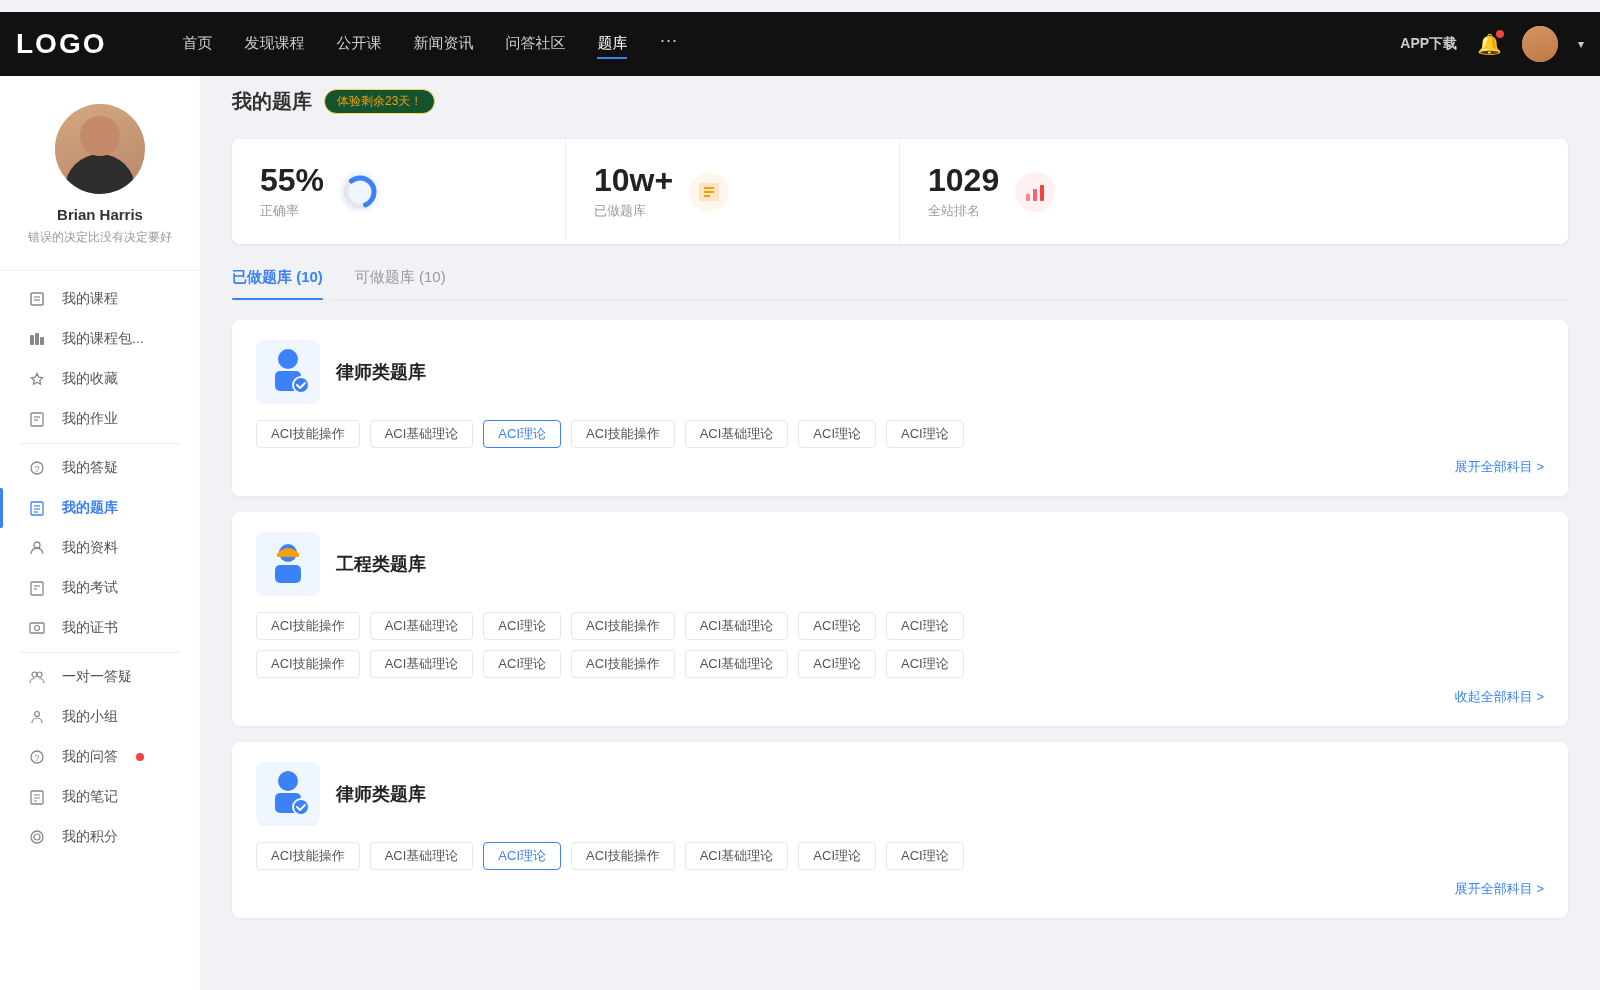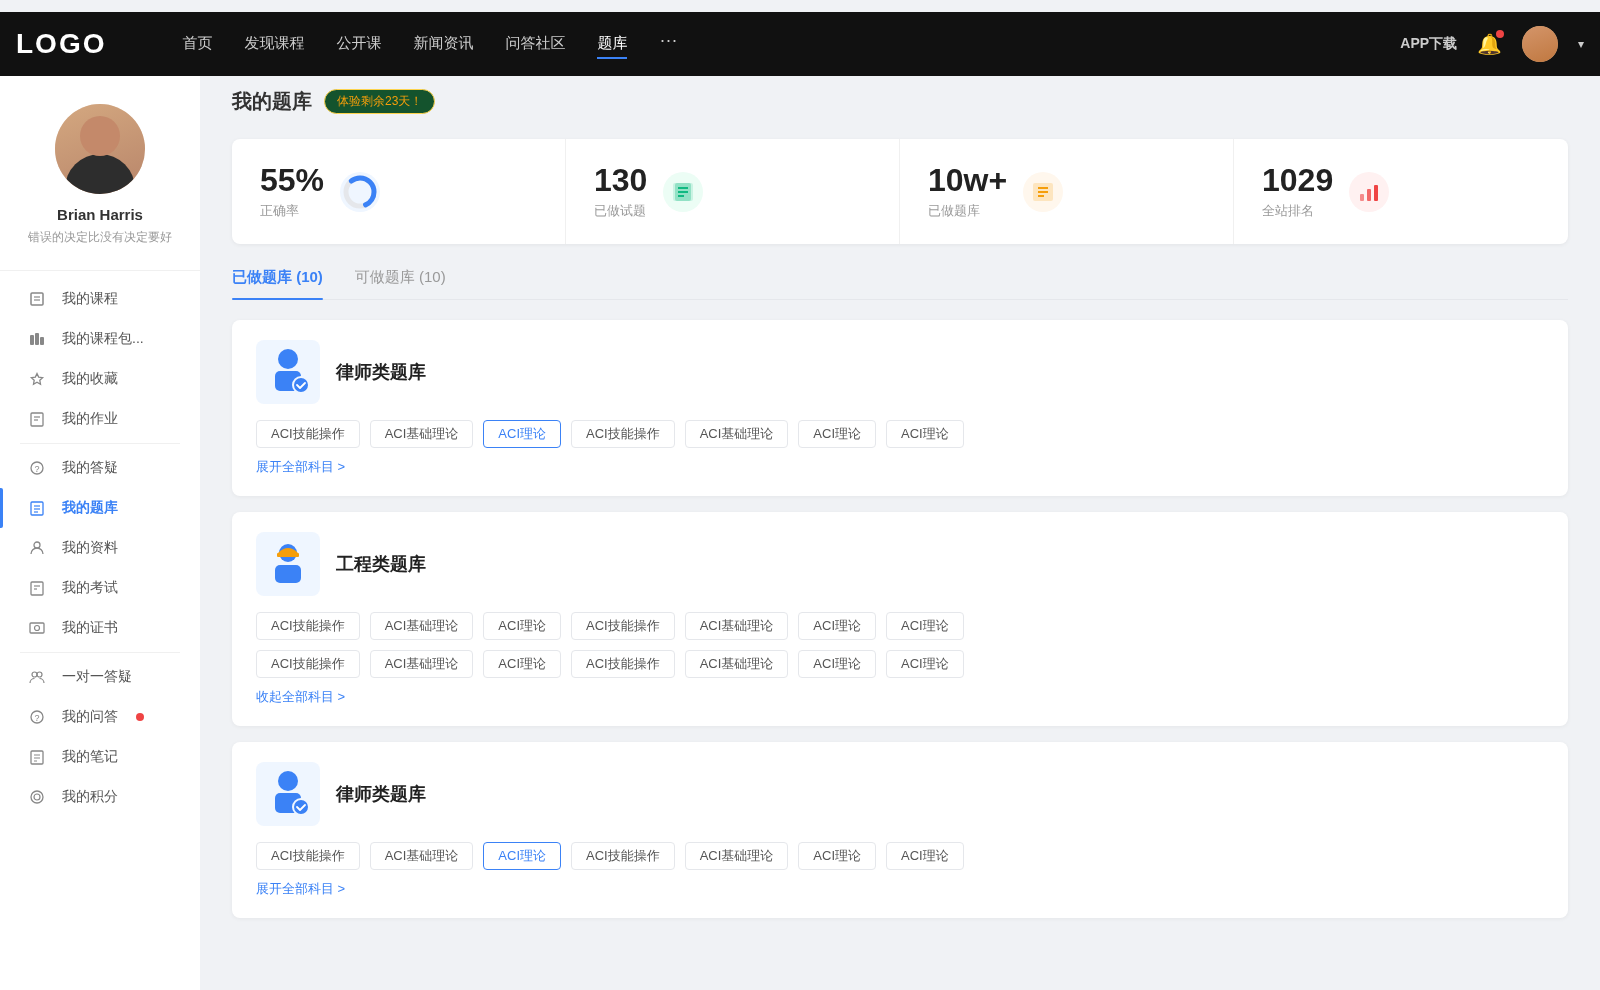--- a/index.html
+++ b/index.html
@@ -351,21 +351,21 @@
       cursor: pointer;
       background: #fff;
     }
     .tag.active {
       border-color: #3b82f6;
       color: #3b82f6;
       background: #fff;
     }
     .topic-footer {
       display: flex;
-      justify-content: flex-start;
+      justify-content: flex-end;
       margin-top: 10px;
     }
     .expand-btn {
       color: #3b82f6;
       font-size: 13px;
       cursor: pointer;
     }
 
     
     .donut-chart {
@@ -510,20 +510,29 @@
               <circle cx="10.5" cy="5.5" r="2.5" stroke="#888" stroke-width="1.2"></circle>
               <path d="M1 14c0-2.5 2-4.5 4.5-4.5" stroke="#888" stroke-width="1.2"></path>
               <path d="M15 14c0-2.5-2-4.5-4.5-4.5" stroke="#888" stroke-width="1.2"></path>
             </svg>
         </span>
         <span>一对一答疑</span>
       </li>
       <li class="sidebar-item">
         <span class="sidebar-icon">
           <svg width="16" height="16" viewBox="0 0 16 16" fill="none">
+              <circle cx="8" cy="5" r="2.5" stroke="#888" stroke-width="1.2"></circle>
+              <path d="M3 14c0-2.8 2.2-5 5-5s5 2.2 5 5" stroke="#888" stroke-width="1.2"></path>
+            </svg>
+        </span>
+        <span>我的小组</span>
+      </li>
+      <li class="sidebar-item">
+        <span class="sidebar-icon">
+          <svg width="16" height="16" viewBox="0 0 16 16" fill="none">
               <circle cx="8" cy="8" r="6" stroke="#888" stroke-width="1.3"></circle>
               <text x="8" y="12" text-anchor="middle" font-size="9" fill="#888">?</text>
             </svg>
         </span>
         <span>我的问答</span>
         <span class="dot-red"></span>
       </li>
       <li class="sidebar-item">
         <span class="sidebar-icon">
           <svg width="16" height="16" viewBox="0 0 16 16" fill="none">
@@ -555,35 +564,20 @@
     <div class="stats-row">
       <div class="stat-card">
         <div class="stat-text-group">
           <div class="stat-value">55%</div>
           <div class="stat-label">正确率</div>
         </div>
         <div class="stat-icon stat-icon-blue">
           <svg class="donut-chart" viewBox="0 0 40 40">
             <circle cx="20" cy="20" r="14" fill="none" stroke="#e5e7eb" stroke-width="5"></circle>
             <circle cx="20" cy="20" r="14" fill="none" stroke="#3b82f6" stroke-width="5" stroke-dasharray="48 40" stroke-dashoffset="10" stroke-linecap="round" transform="rotate(-90 20 20)"></circle>
-          </svg>
-        </div>
-      </div>
-      <div class="stat-card">
-        <div class="stat-text-group">
-          <div class="stat-value">130</div>
-          <div class="stat-label">已做试题</div>
-        </div>
-        <div class="stat-icon stat-icon-green">
-          <svg width="24" height="24" viewBox="0 0 24 24" fill="none">
-            <rect x="2" y="3" width="20" height="18" rx="2" fill="#10b981" opacity="0.15"></rect>
-            <rect x="4" y="3" width="16" height="18" rx="2" fill="#10b981" opacity="0.3"></rect>
-            <line x1="7" y1="8" x2="17" y2="8" stroke="#10b981" stroke-width="2"></line>
-            <line x1="7" y1="12" x2="17" y2="12" stroke="#10b981" stroke-width="2"></line>
-            <line x1="7" y1="16" x2="13" y2="16" stroke="#10b981" stroke-width="2"></line>
           </svg>
         </div>
       </div>
       <div class="stat-card">
         <div class="stat-text-group">
           <div class="stat-value">10w+</div>
           <div class="stat-label">已做题库</div>
         </div>
         <div class="stat-icon stat-icon-orange">
           <svg width="24" height="24" viewBox="0 0 24 24" fill="none">

